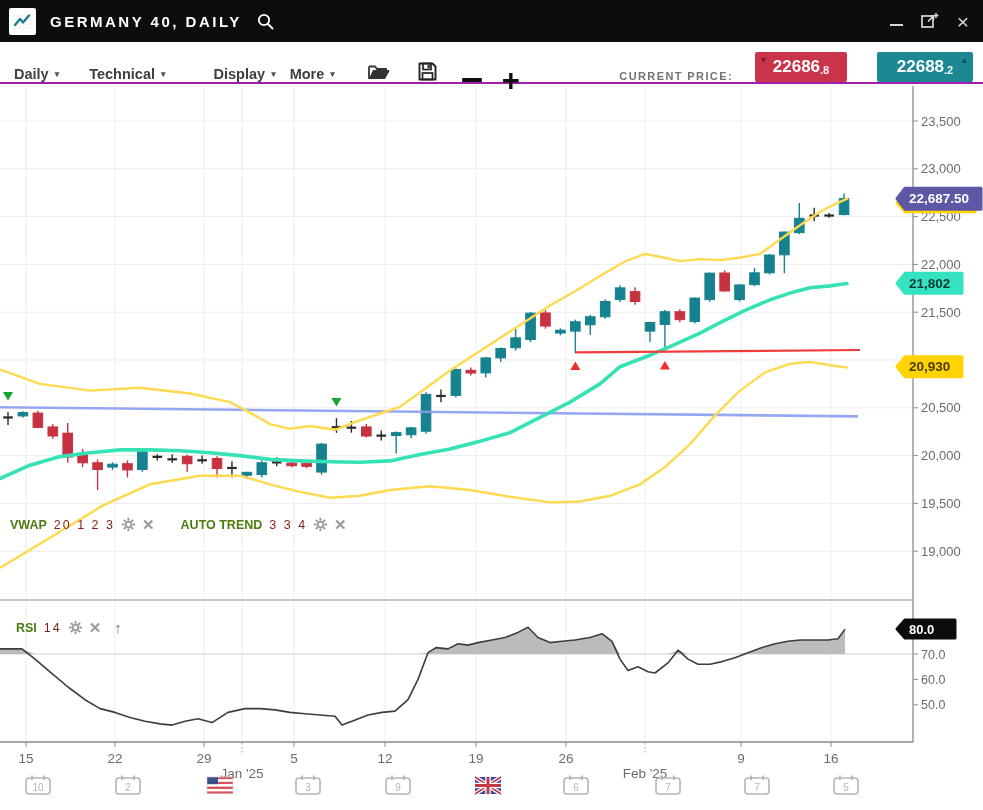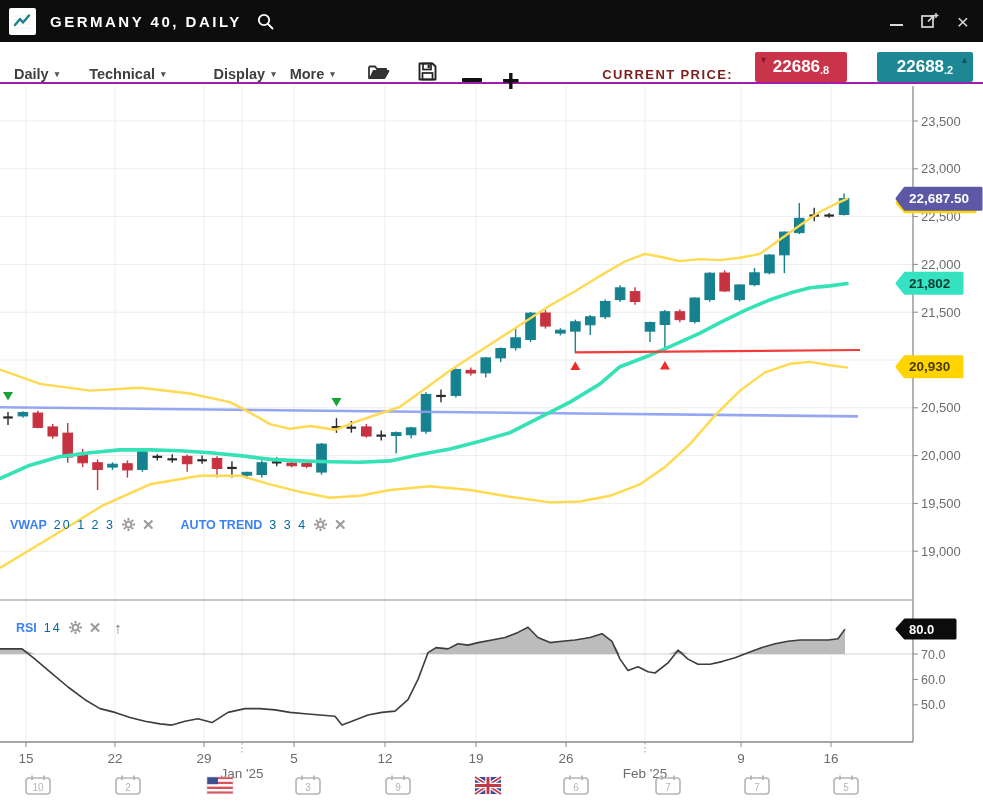--- a/index.html
+++ b/index.html
@@ -20,37 +20,37 @@
   
   .toolbar{position:absolute;left:0;top:42px;width:983px;height:42px;background:#fff;
     border-bottom:2px solid #a21caf;display:flex;align-items:flex-end;z-index:5;box-sizing:border-box;}
   .menu-item{display:flex;align-items:center;gap:6px;font-size:14.5px;font-weight:bold;color:#3f3f3f;
     margin-left:14px;cursor:pointer;}
   .menu-item .caret{font-size:9px;color:#555;}
   .mi-2{margin-left:30px}.mi-3{margin-left:48px}.mi-4{}
   .tool-ic{margin-left:26px;display:flex;align-items:center;cursor:pointer;}
   .minus-g{width:20px;height:4px;background:#111;border-radius:1px;}
   .plus-g{font-size:31px;font-weight:900;color:#111;line-height:0;margin-top:-2px;}
-  .cp-label{margin-left:auto;font-size:13px;letter-spacing:1.4px;color:#7f1d1d;font-weight:600;}
+  .cp-label{margin-left:auto;font-size:11px;letter-spacing:1.4px;color:#737373;font-weight:600;}
   .badge{height:30px;border-radius:2px;display:flex;align-items:center;justify-content:center;
     color:#fff;font-size:17px;font-weight:bold;position:relative;padding:0 10px;}
   .badge-sell{background:#c9344a;margin-left:22px;width:72px;}
   .badge-buy{background:#1d8894;margin-left:30px;width:76px;margin-right:10px;}
   .badge .dec{font-size:11px;font-weight:bold;margin-top:5px;opacity:.95;}
   .arr{font-size:9px;position:absolute;top:3px;}
   .arr-down{color:#7e1c28;left:4px;}
   .arr-up{color:#0d525c;right:4px;}
 
   
   .ind-row{position:absolute;display:flex;align-items:center;gap:7px;z-index:4;
     font-size:12.5px;color:#4a4a4a;}
   .ind-vwap{left:10px;top:517px;}
   .ind-rsi{left:16px;top:619px;}
-  .ind-name{font-weight:bold;color:#3b82f6;}
-  .ind-params{color:#0369a1;letter-spacing:2px;}
+  .ind-name{font-weight:bold;color:#4d7c0f;}
+  .ind-params{color:#7f1d1d;letter-spacing:2px;}
   .ind-btn{color:#9a9a9a;cursor:pointer;display:flex;align-items:center;}
   .x-btn{font-size:15px;font-weight:bold;color:#9a9a9a;line-height:1;}
   .up-arrow{font-size:15px;color:#777;margin-left:6px;}
   .ind-gap{width:12px;}
 
   svg text{font-family:"Liberation Sans", sans-serif;}
 </style>
 </head>
 <body>
 <div class="stage">

